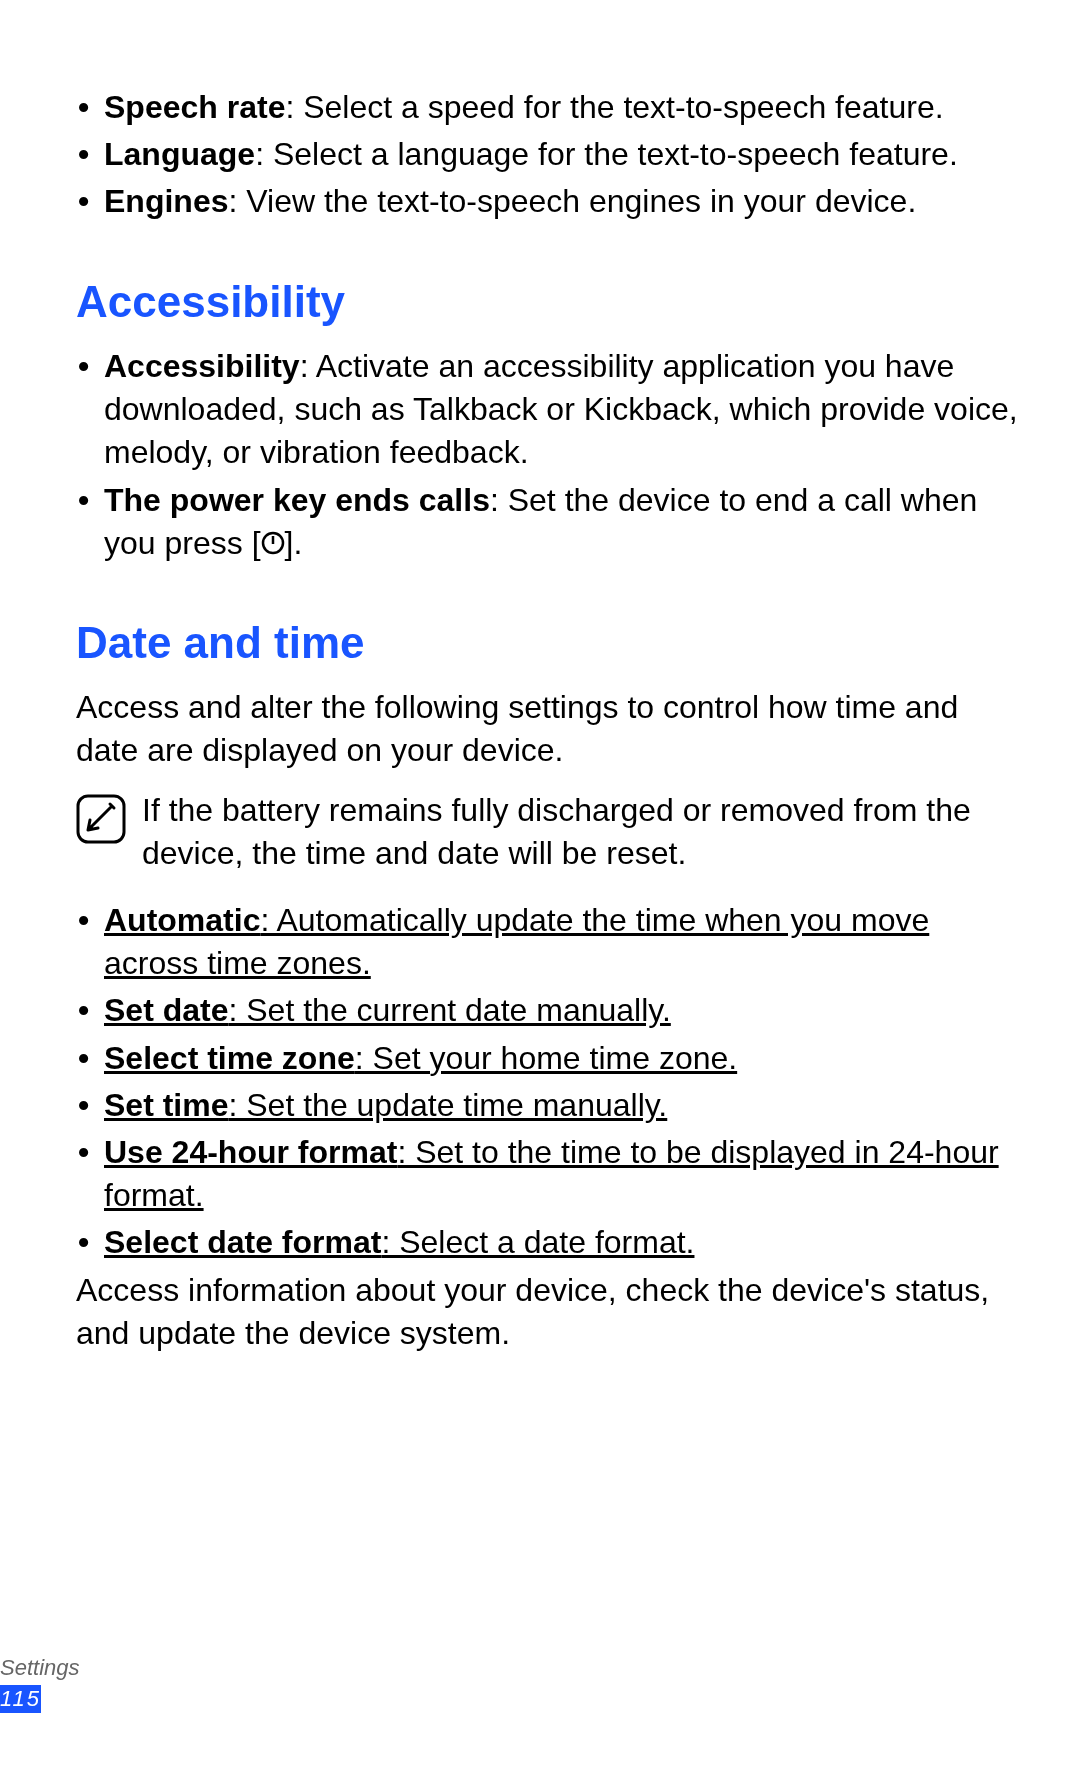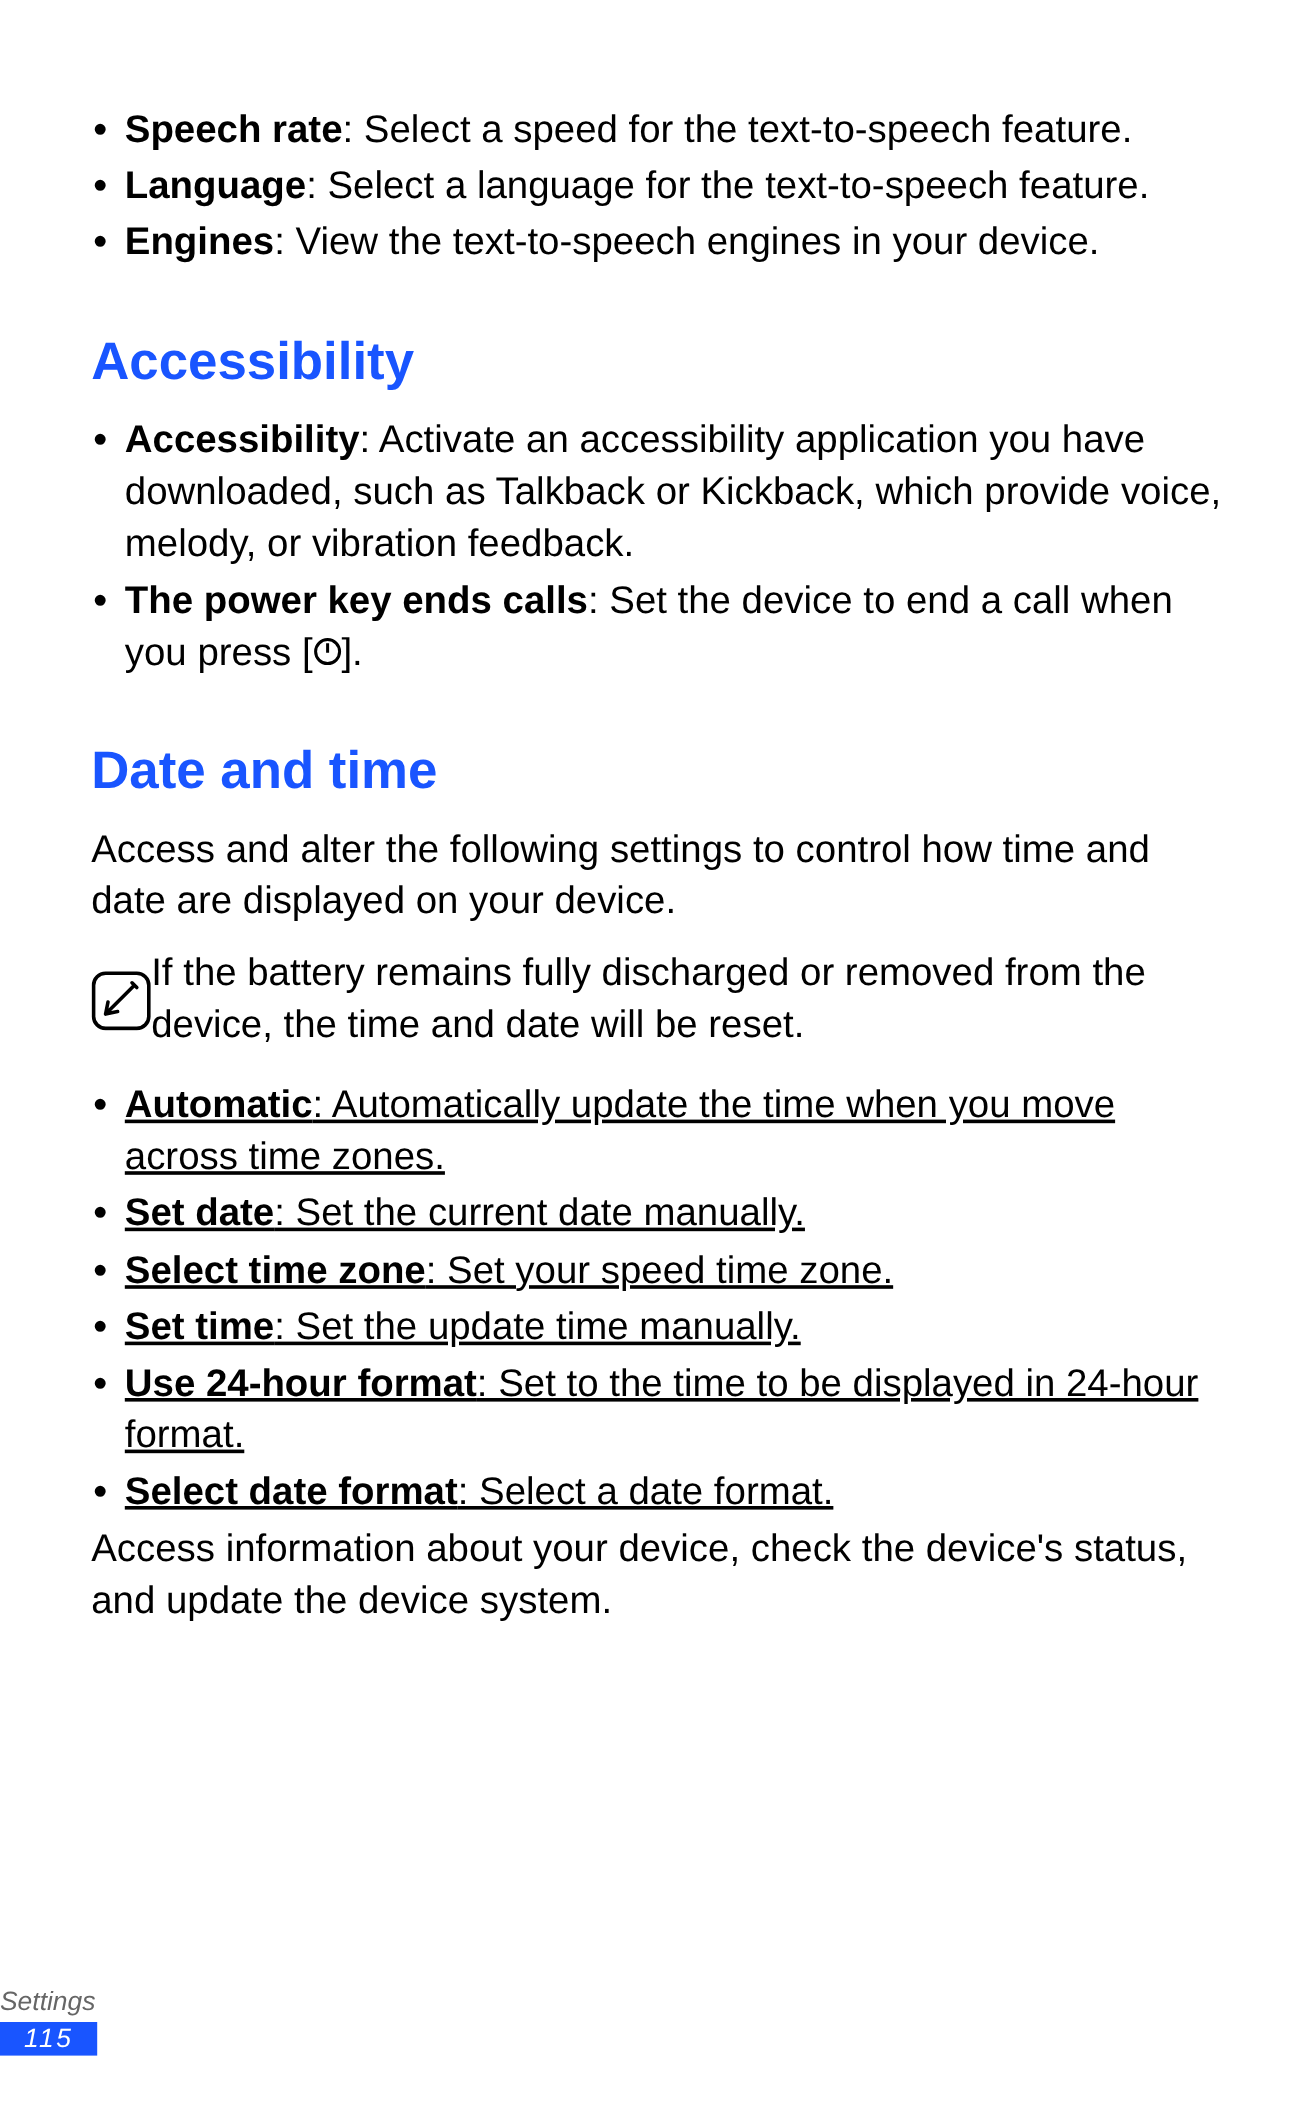--- a/index.html
+++ b/index.html
@@ -45,21 +45,22 @@
       font-size: 44px;
       font-weight: bold;
       margin-top: 48px;
       margin-bottom: 14px;
     }
     .section-intro {
       margin-bottom: 16px;
     }
     .note-box {
       display: flex;
-      align-items: center;
+      align-items: flex-start;
+      gap: 16px;
       margin-bottom: 24px;
       margin-top: 10px;
     }
     .note-icon {
       width: 50px;
       height: 50px;
       flex-shrink: 0;
       margin-top: 5px;
     }
     .note-icon svg {
@@ -93,21 +94,21 @@
       font-size: 22px;
       color: #666;
       margin-bottom: 4px;
     }
     .page-number {
       display: inline-block;
       background: #1955ff;
       color: #ffffff;
       font-size: 22px;
       font-style: italic;
-      padding: 1px 20px;
+      padding: 1px 0;
       letter-spacing: 2px;
     }
     .list-gap {
       margin-top: 24px;
       text-decoration: underline;
     }
   </style>
 </head>
 <body>
 
@@ -154,21 +155,21 @@
   </div>
 
   <ul class="list-gap">
     <li>
       <span class="bold">Automatic</span><span>: Automatically update the time when you move across time zones.</span>
     </li>
     <li>
       <span class="bold">Set date</span><span>: Set the current date manually.</span>
     </li>
     <li>
-      <span class="bold">Select time zone</span><span>: Set your speed time zone.</span>
+      <span class="bold">Select time zone</span><span>: Set your home time zone.</span>
     </li>
     <li>
       <span class="bold">Set time</span><span>: Set the update time manually.</span>
     </li>
     <li>
       <span class="bold">Use 24-hour format</span><span>: Set to the time to be displayed in 24-hour format.</span>
     </li>
     <li>
       <span class="bold">Select date format</span><span>: Select a date format.</span>
     </li>

